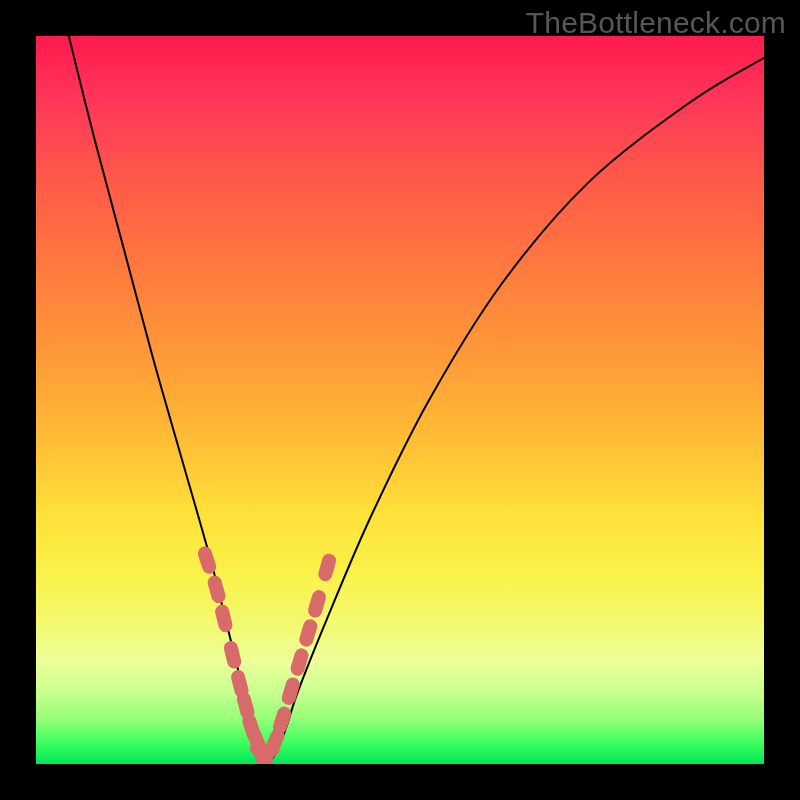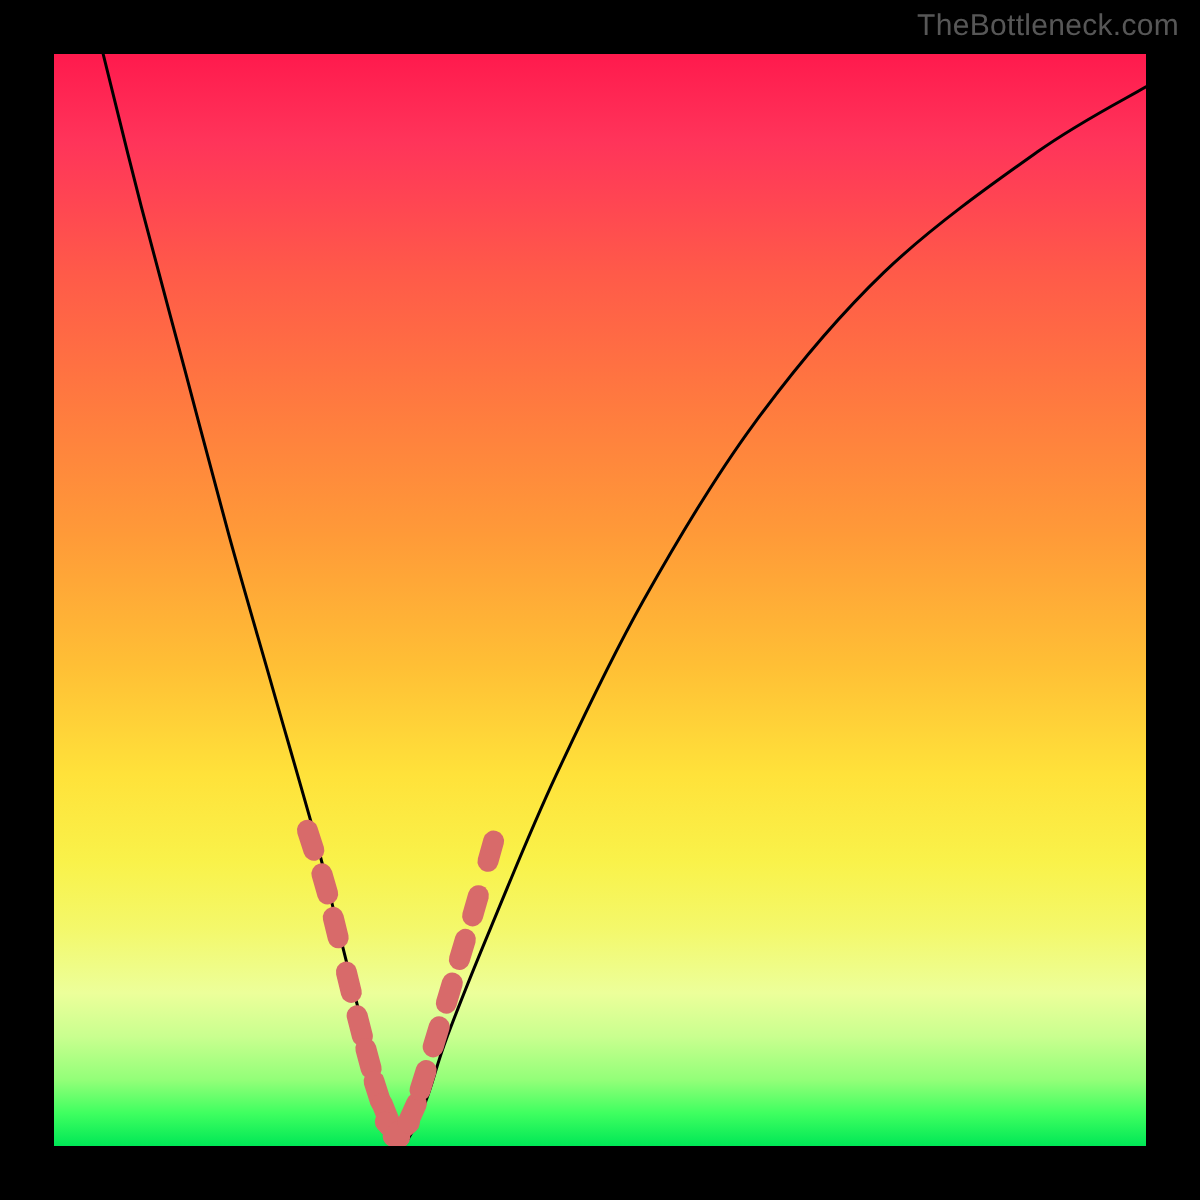--- a/index.html
+++ b/index.html
@@ -41,21 +41,21 @@
       #3fff60 97%,
       #00e756 100%
     );
     overflow: hidden;
   }
   .watermark {
     position: absolute;
     top: 6px;
     right: 14px;
     color: #575757;
-    font-size: 20px;
+    font-size: 30px;
     letter-spacing: 0.2px;
     font-weight: 400;
     user-select: none;
   }
   svg.curve {
     position: absolute;
     left: 0;
     top: 0;
     width: 728px;
     height: 728px;

